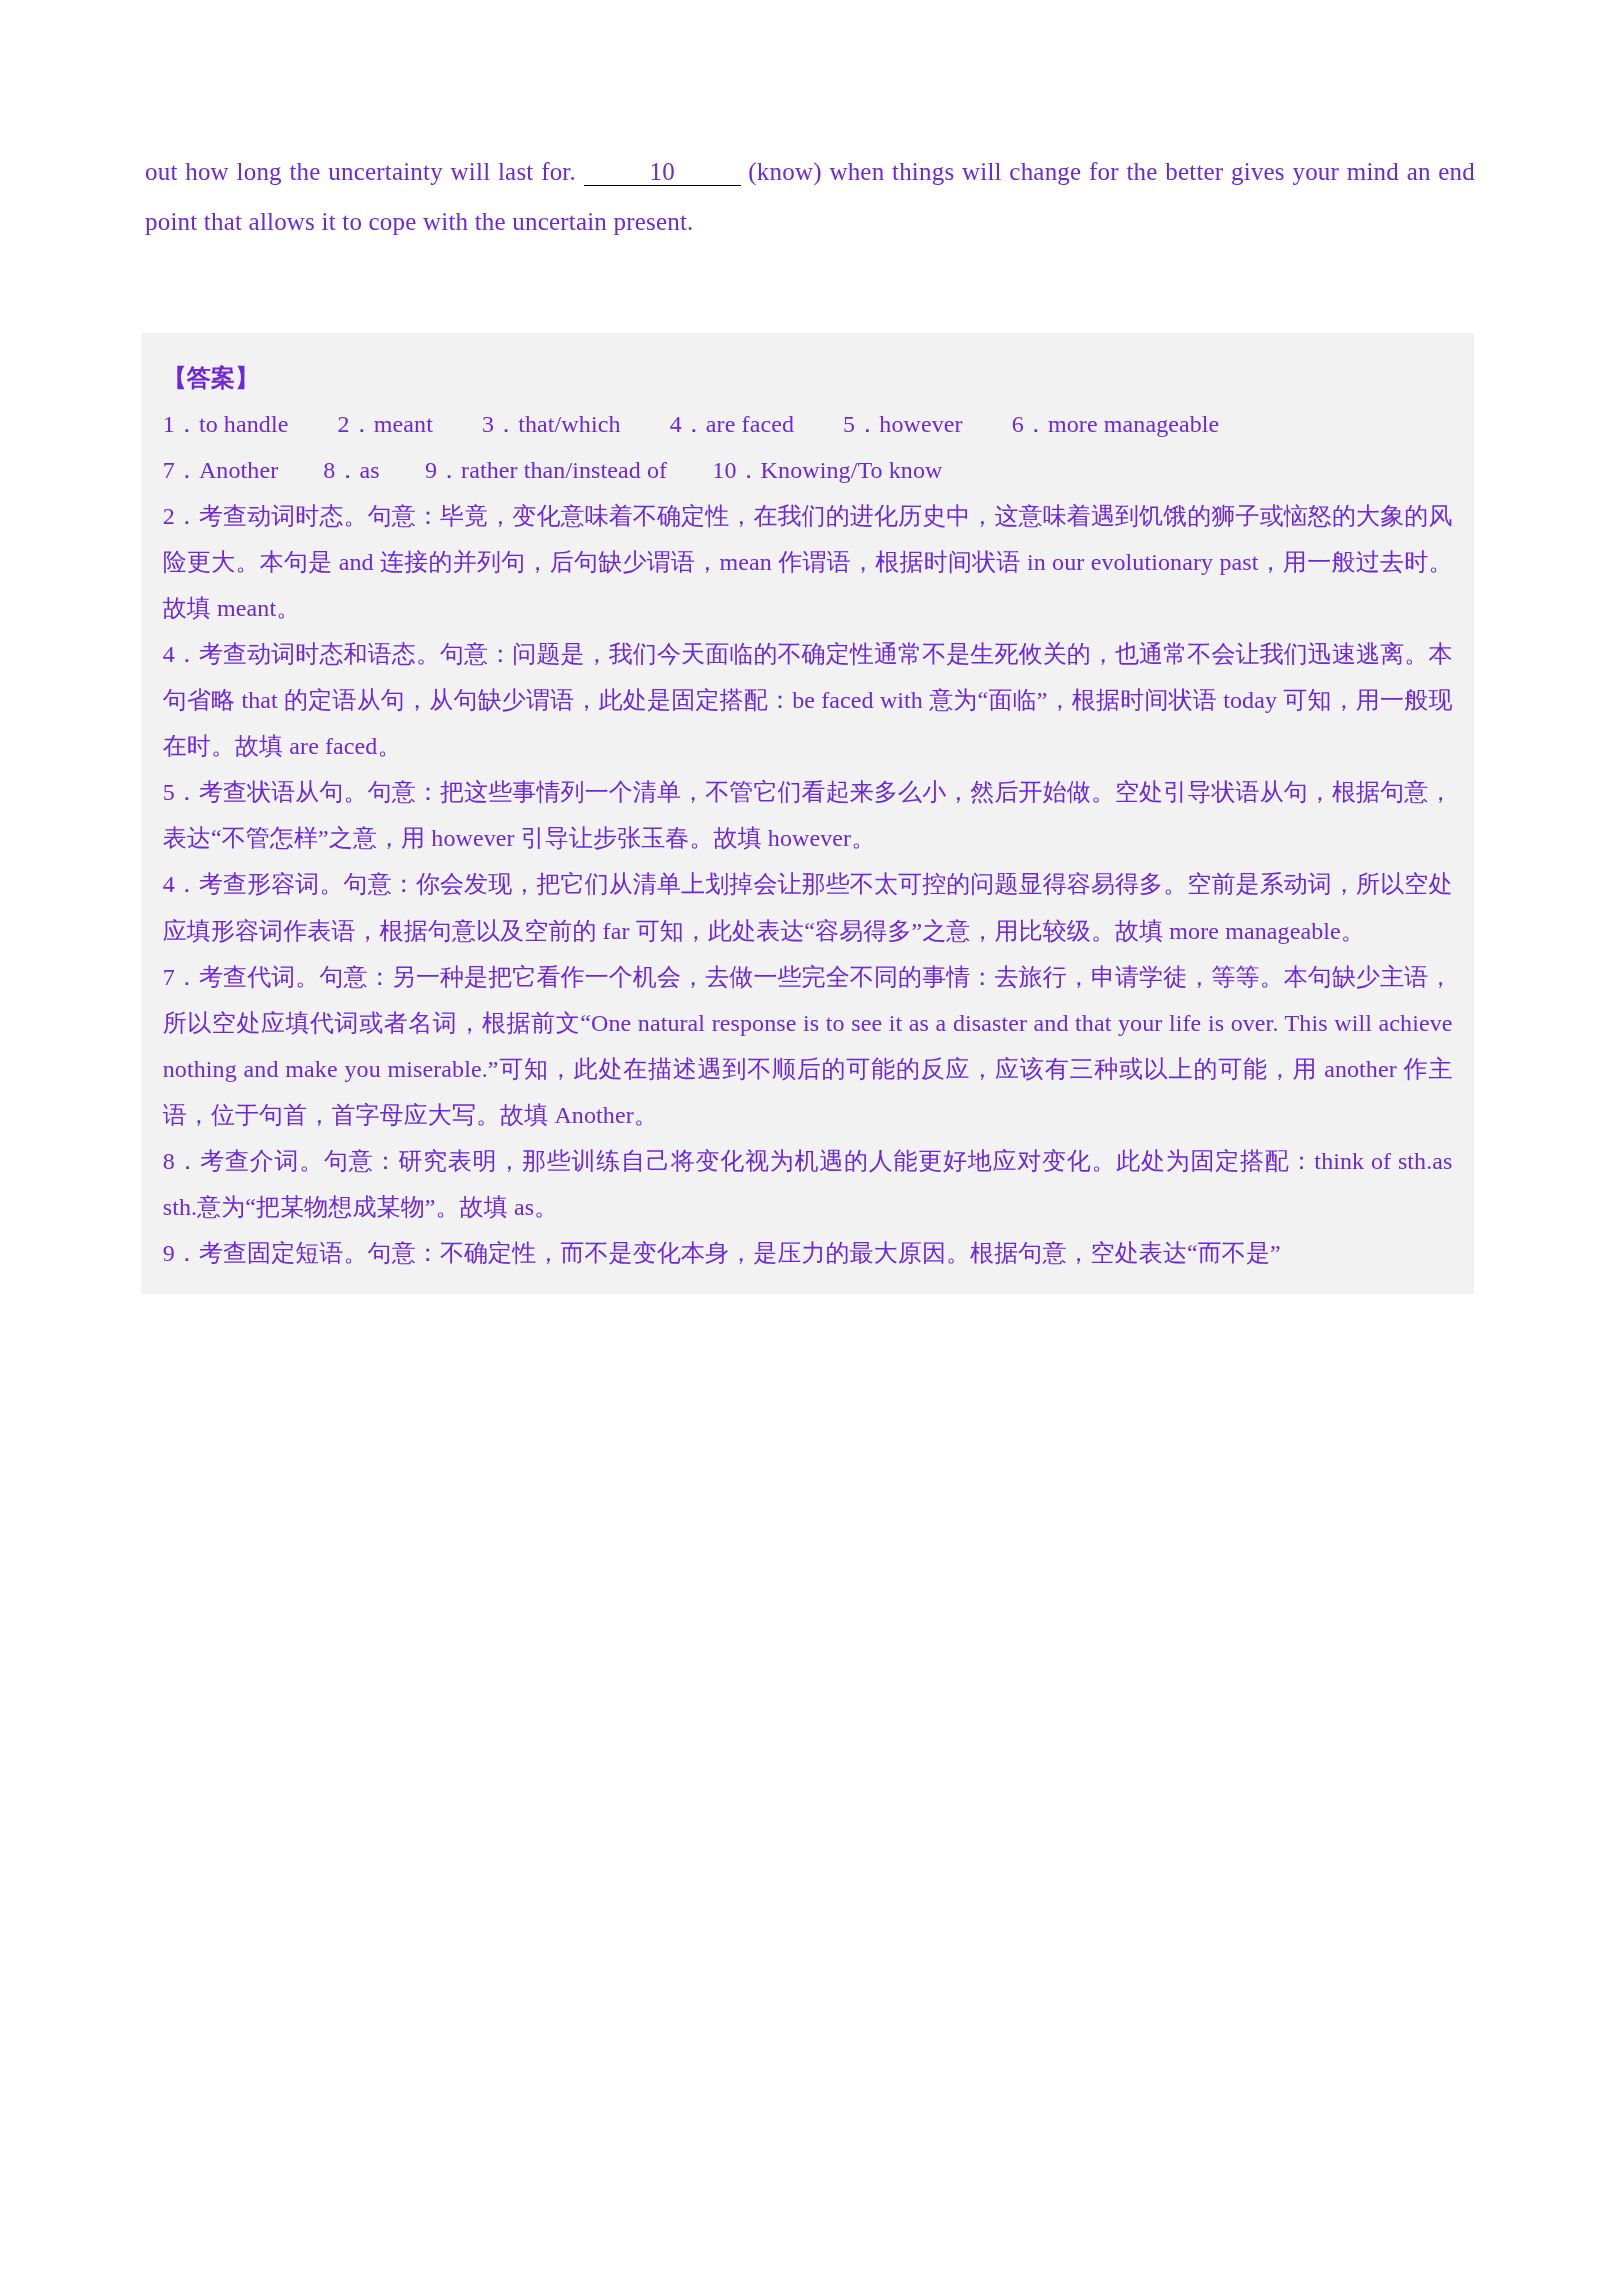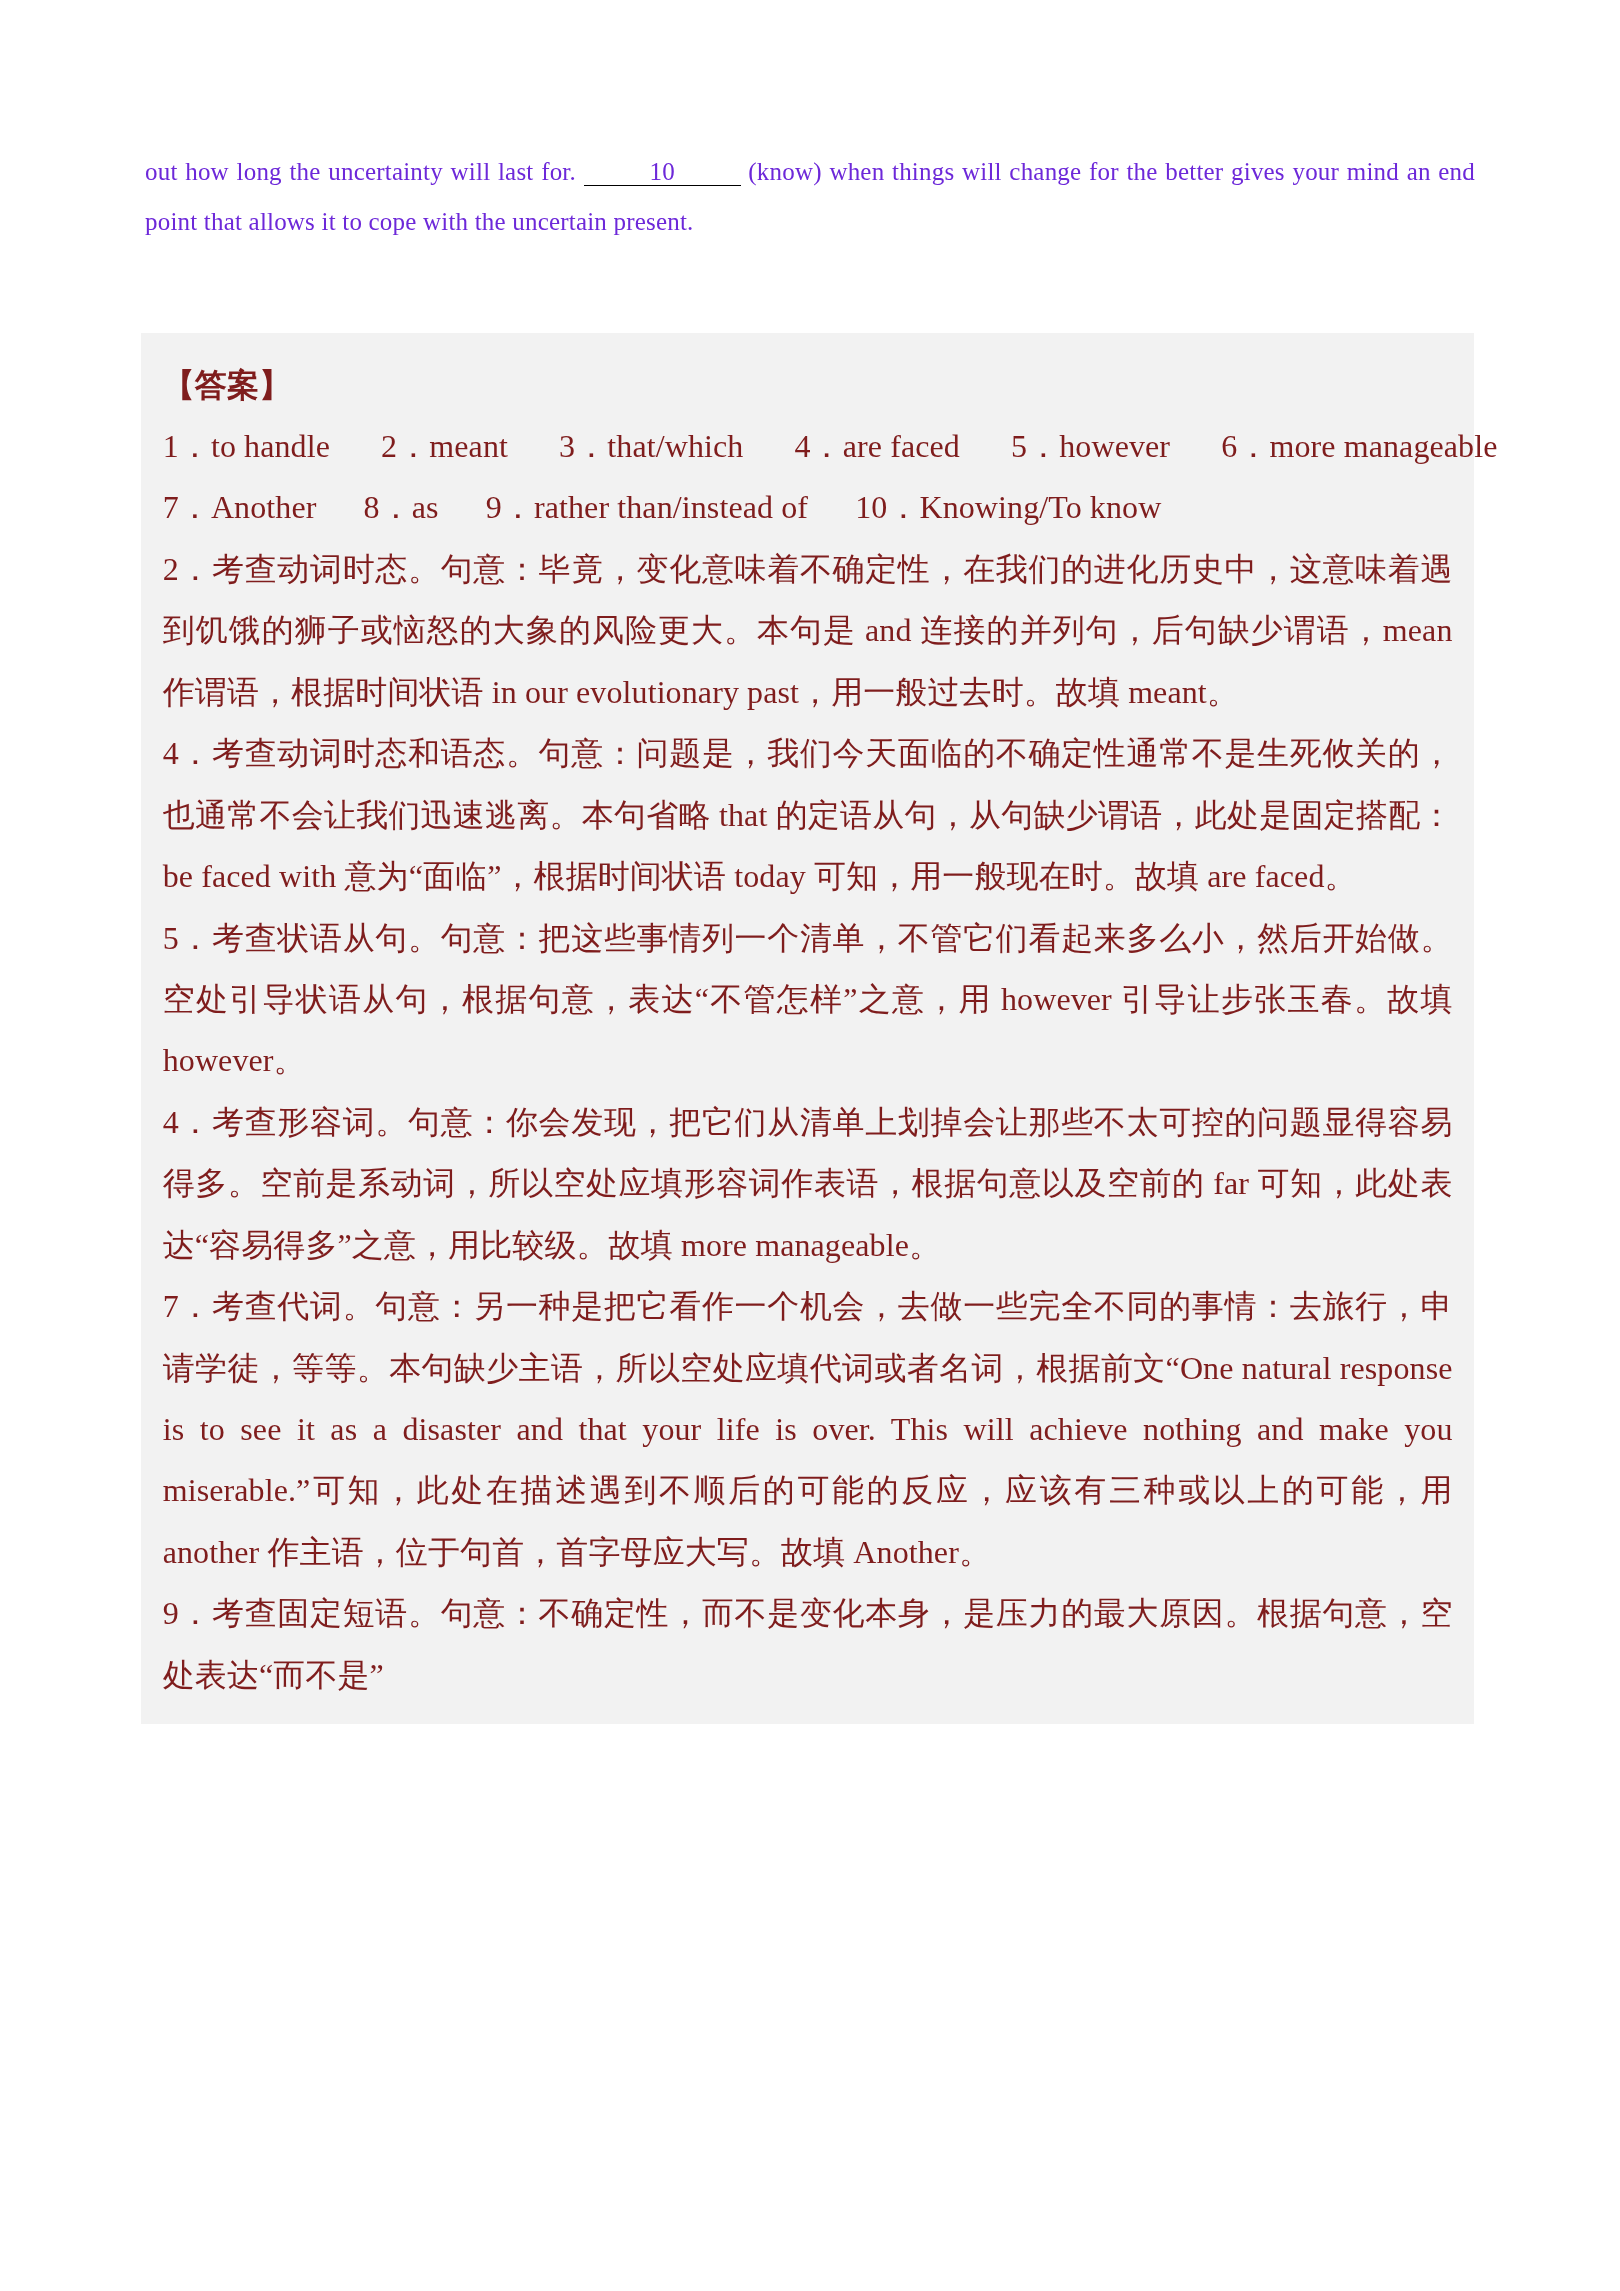--- a/index.html
+++ b/index.html
@@ -40,22 +40,22 @@
   }
   .answer-box {
     margin-top: 86px;
     background: #f2f2f2;
     padding: 21.6px 21.6px 17.6px 21.6px;
     box-sizing: border-box;
     width: 1333px;
     margin-left: -3.9px;
   }
   .ans {
-    color: #7f1d1d;
-    font-size: 32px;
+    color: #6d28d9;
+    font-size: 24px;
     line-height: 1.92;
     text-align: justify;
     letter-spacing: 0.1px;
   }
   .ans .head {
     font-weight: bold;
   }
   .row-answers {
     white-space: nowrap;
   }
@@ -102,19 +102,20 @@
         <span class="cell g2">9．rather than/instead of</span>
         <span class="cell">10．Knowing/To know</span>
       </p>
 
 
       <p class="para">2．考查动词时态。句意：毕竟，变化意味着不确定性，在我们的进化历史中，这意味着遇到饥饿的狮子或恼怒的大象的风险更大。本句是 and 连接的并列句，后句缺少谓语，mean 作谓语，根据时间状语 in our evolutionary past，用一般过去时。故填 meant。</p>
       <p class="para">4．考查动词时态和语态。句意：问题是，我们今天面临的不确定性通常不是生死攸关的，也通常不会让我们迅速逃离。本句省略 that 的定语从句，从句缺少谓语，此处是固定搭配：be faced with 意为“面临”，根据时间状语 today 可知，用一般现在时。故填 are faced。</p>
       <p class="para">5．考查状语从句。句意：把这些事情列一个清单，不管它们看起来多么小，然后开始做。空处引导状语从句，根据句意，表达“不管怎样”之意，用 however 引导让步张玉春。故填 however。</p>
       <p class="para">4．考查形容词。句意：你会发现，把它们从清单上划掉会让那些不太可控的问题显得容易得多。空前是系动词，所以空处应填形容词作表语，根据句意以及空前的 far 可知，此处表达“容易得多”之意，用比较级。故填 more manageable。</p>
       <p class="para">7．考查代词。句意：另一种是把它看作一个机会，去做一些完全不同的事情：去旅行，申请学徒，等等。本句缺少主语，所以空处应填代词或者名词，根据前文“One natural response is to see it as a disaster and that your life is over. This will achieve nothing and make you miserable.”可知，此处在描述遇到不顺后的可能的反应，应该有三种或以上的可能，用 another 作主语，位于句首，首字母应大写。故填 Another。</p>
+      <p class="para">8．考查介词。句意：研究表明，那些训练自己将变化视为机遇的人能更好地应对变化。此处为固定搭配：think of sth.as sth.意为“把某物想成某物”。故填 as。</p>
       <p class="para">9．考查固定短语。句意：不确定性，而不是变化本身，是压力的最大原因。根据句意，空处表达“而不是”</p>
 
     </div>
   </div>
 
 </div>
 
 
 </body></html>

